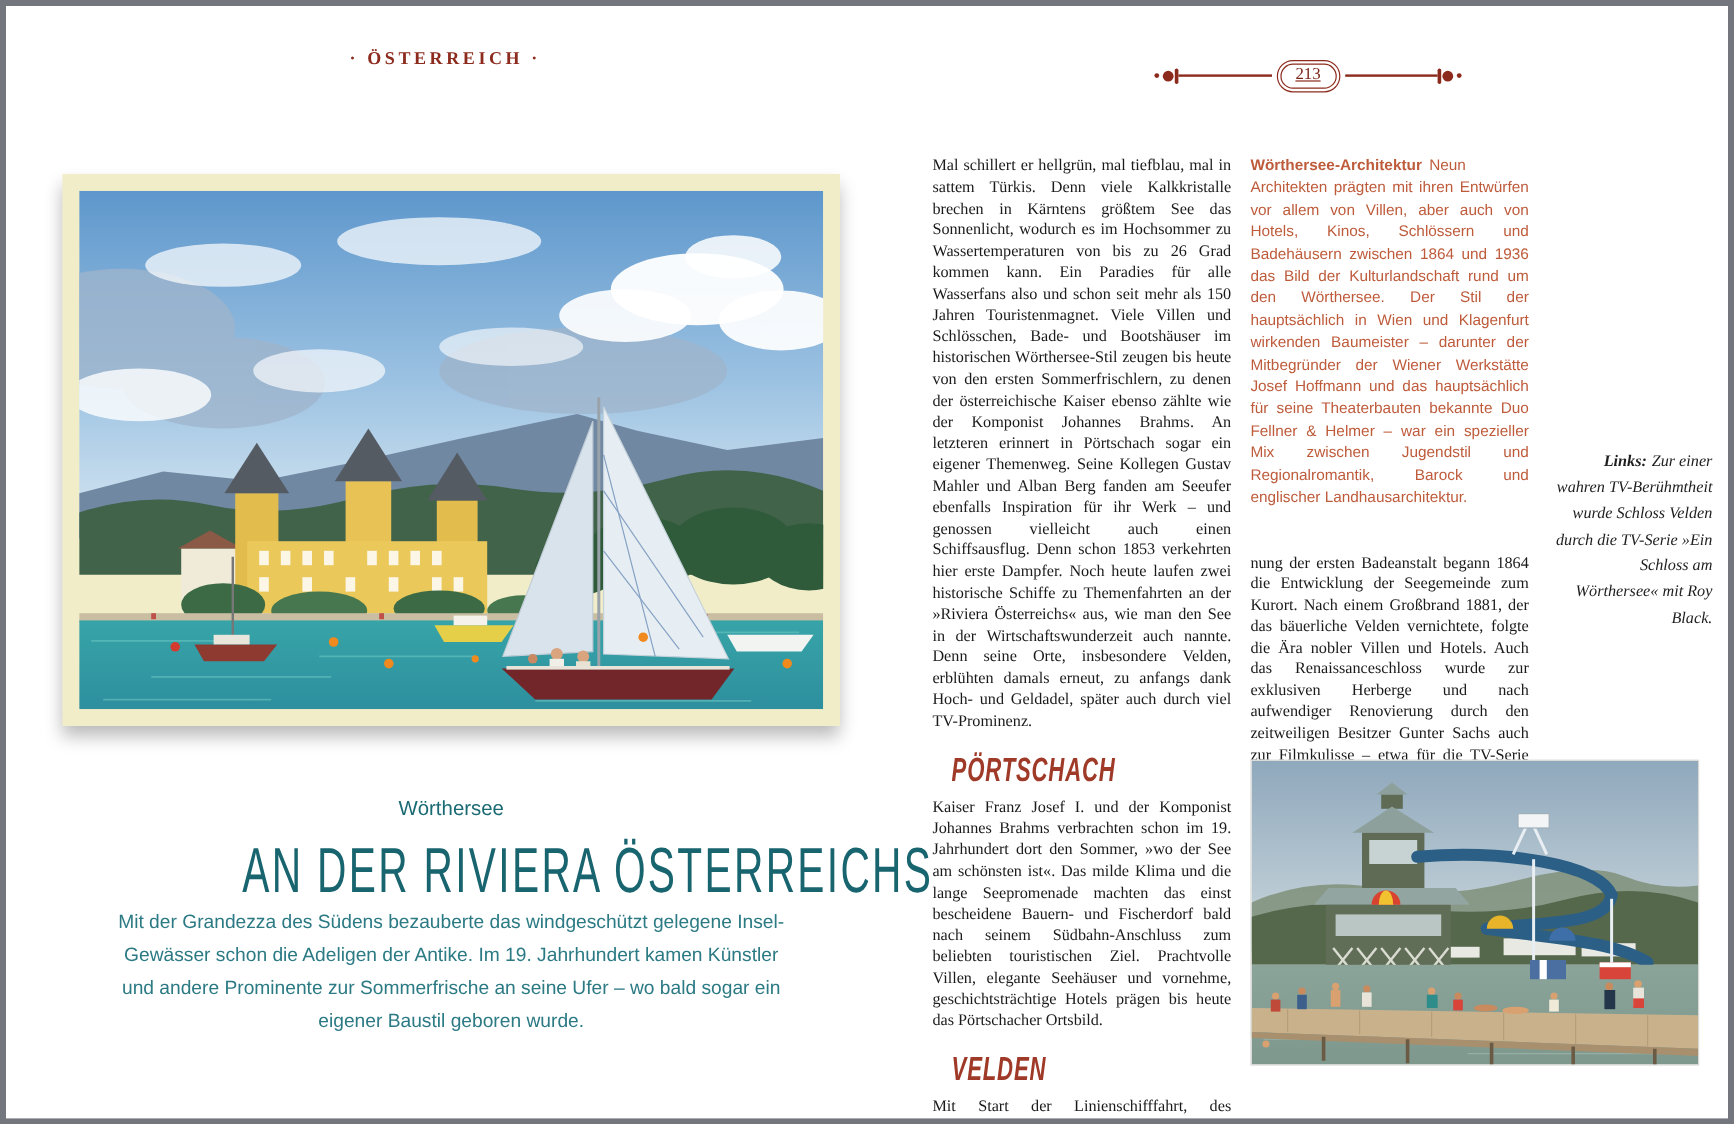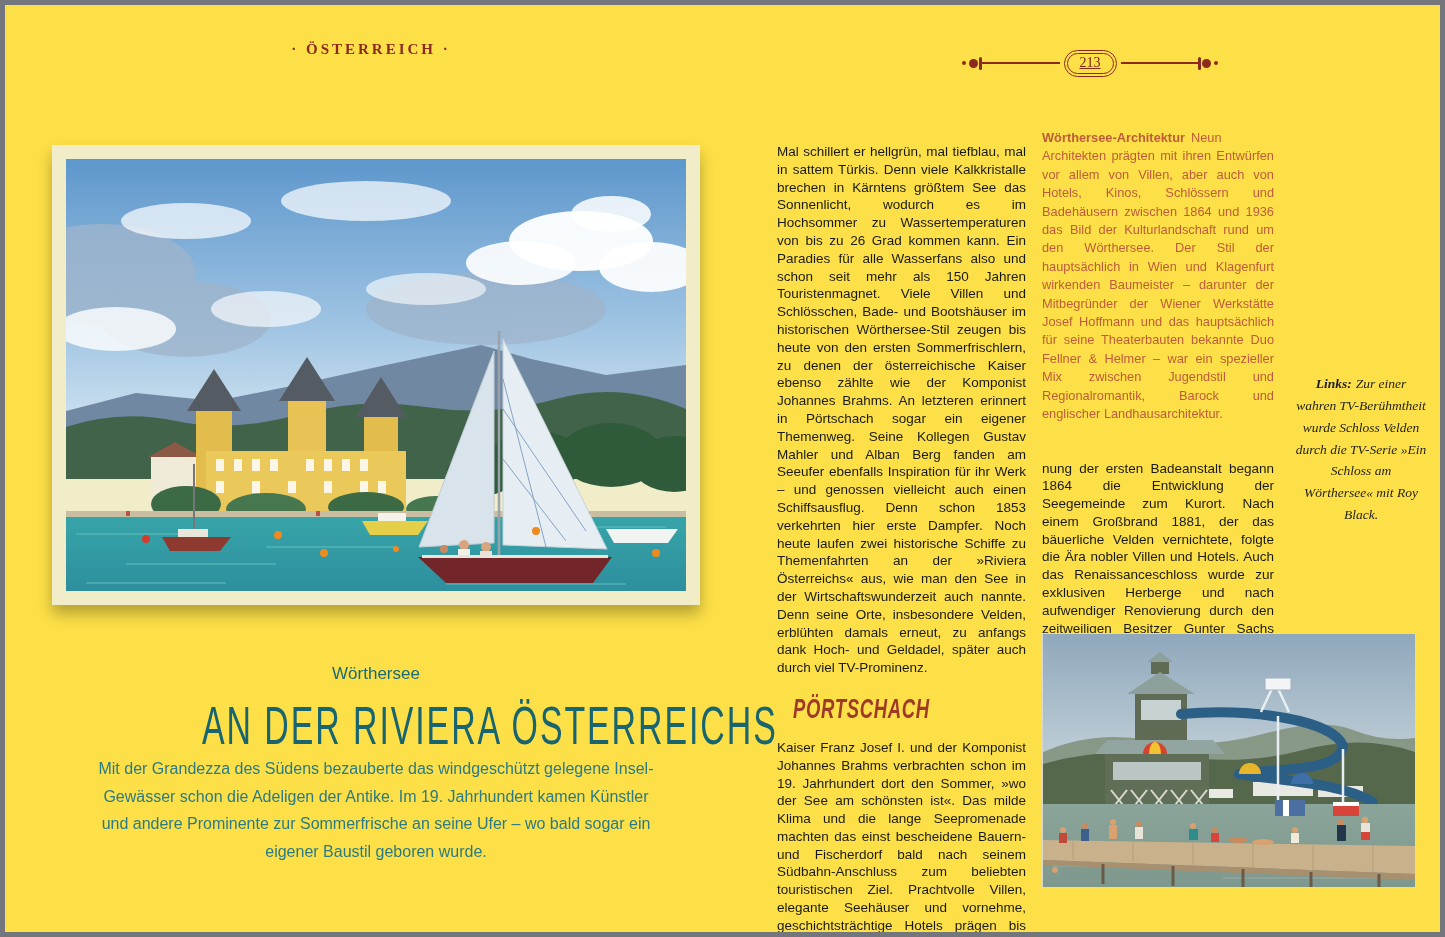--- a/index.html
+++ b/index.html
@@ -1,19 +1,19 @@
 <!DOCTYPE html>
 <html lang="de"><head>
 <meta charset="utf-8">
 <style>
   html,body{margin:0;padding:0;background:#8a8d93;}
   .page{
     position:relative;
     width:1445px;height:937px;
-    background:#fde047;
+    background:#ffffff;
     border:5px solid #73767c;
     box-sizing:border-box;
     overflow:hidden;
     font-family:"Liberation Serif", serif;
   }
   
   .runhead{
     position:absolute;left:42px;top:36px;width:648px;
     text-align:center;
     color:#8c2b1d;font-weight:bold;font-size:15px;letter-spacing:3px;
@@ -55,38 +55,38 @@
   }
   .intro{
     position:absolute;left:88px;top:750px;width:566px;text-align:center;
     font-family:"Liberation Sans", sans-serif;font-size:16px;line-height:1.72;
     color:#2b7a84;
   }
   
   .col1{position:absolute;left:772px;top:124px;width:249px;}
   .col2{position:absolute;left:1037px;top:124px;width:232px;}
   .bodytext{
-    font-family:Liberation Sans, sans-serif;font-size:13.5px;line-height:17.8px;
-    color:#1a1a1a;text-align:justify;margin:14px 0 0 0;
+    font-family:Liberation Serif, serif;font-size:13.5px;line-height:17.8px;
+    color:#1a1a1a;text-align:justify;margin:0 0 0 0;
   }
   .sec-heading{
     margin:16px 0 6px 16px;color:#a03a28;white-space:nowrap;font-style:italic;
   }
   .sec-heading span{
     display:inline-block;transform:scaleX(.66);transform-origin:left center;
     font-family:"Liberation Sans", sans-serif;font-weight:700;
     font-size:28px;letter-spacing:1px;
   }
   .infobox{
     font-family:"Liberation Sans", sans-serif;font-size:12.8px;line-height:18.4px;
     color:#be5b3b;text-align:justify;margin:0 0 36px 0;
   }
   .infobox .ib-title{font-weight:700;margin-right:6px;}
   .margin-caption{
-    position:absolute;width:132px;left:1290px;text-align:center;
+    position:absolute;width:132px;left:1290px;text-align:right;
     font-family:"Liberation Serif", serif;font-style:italic;
     font-size:13.5px;line-height:1.62;color:#1e1e1e;
   }
   .margin-caption .cap-label{font-weight:700;margin-right:4px;}
   .cap1{top:368px;}
   .cap2{top:507px;}
   .pier-photo{
     position:absolute;left:1037px;top:628px;width:372px;height:253px;
     background:#fff;border:1px solid #d8d8d4;box-sizing:content-box;
   }

